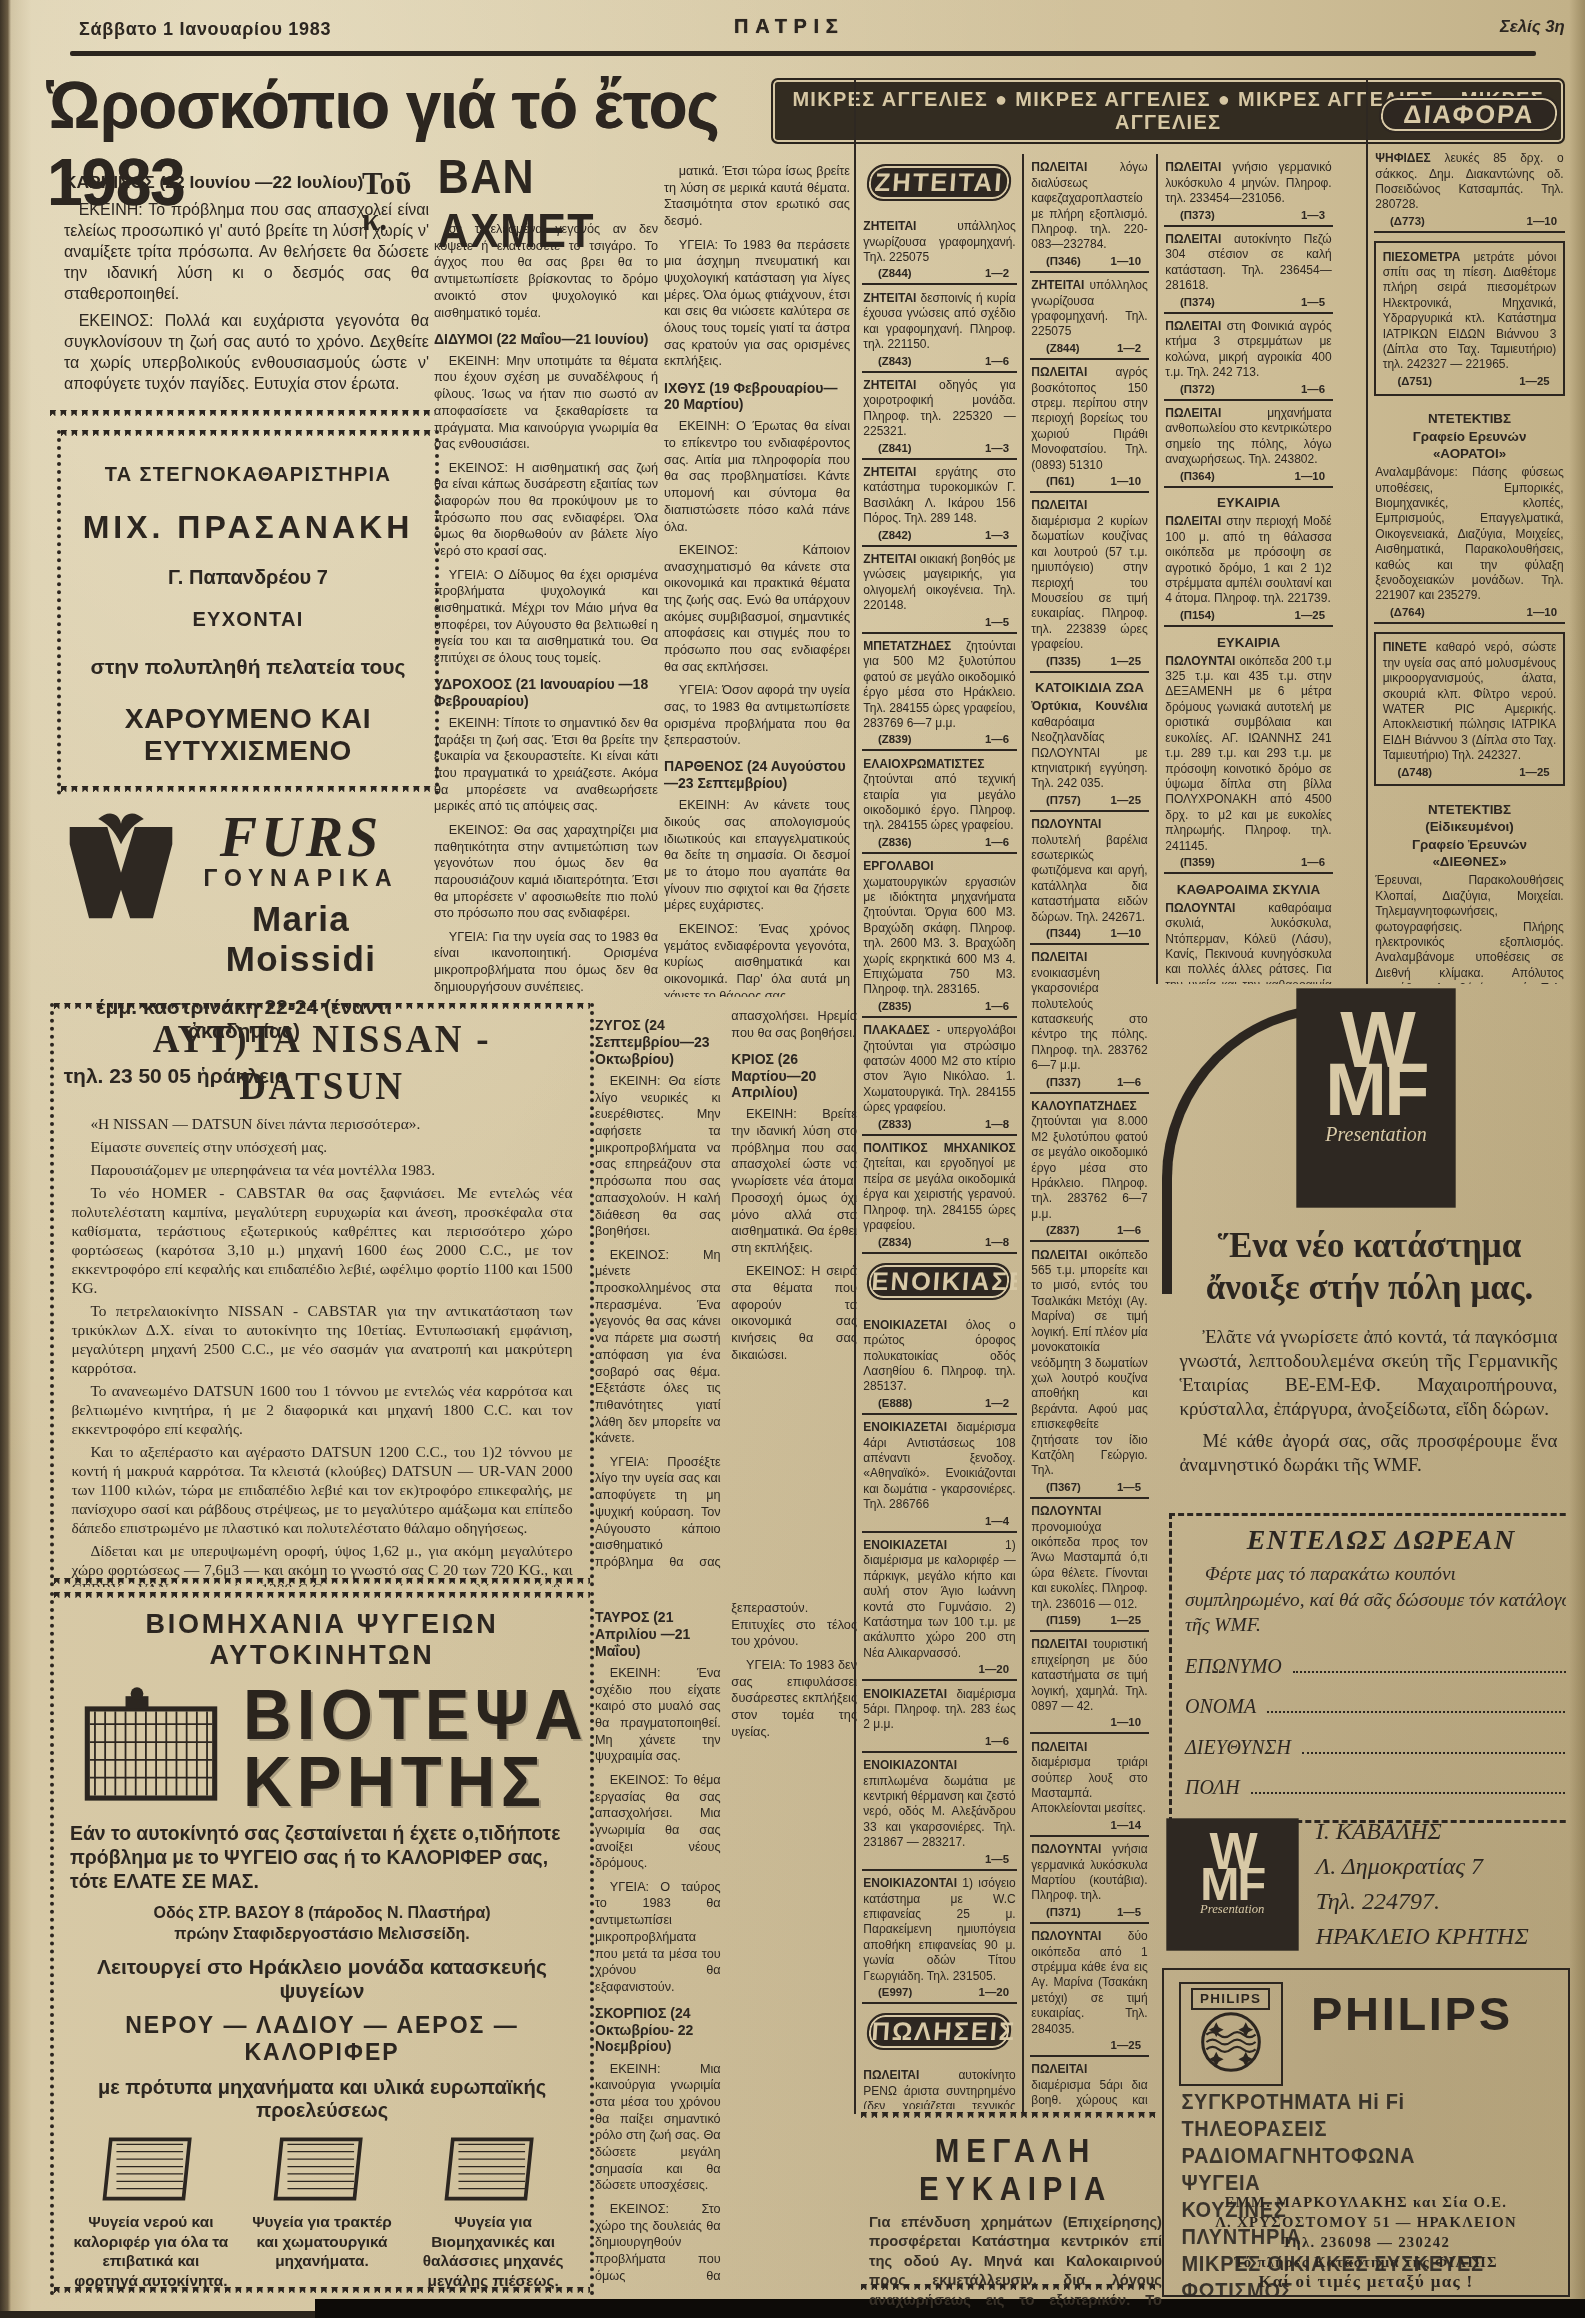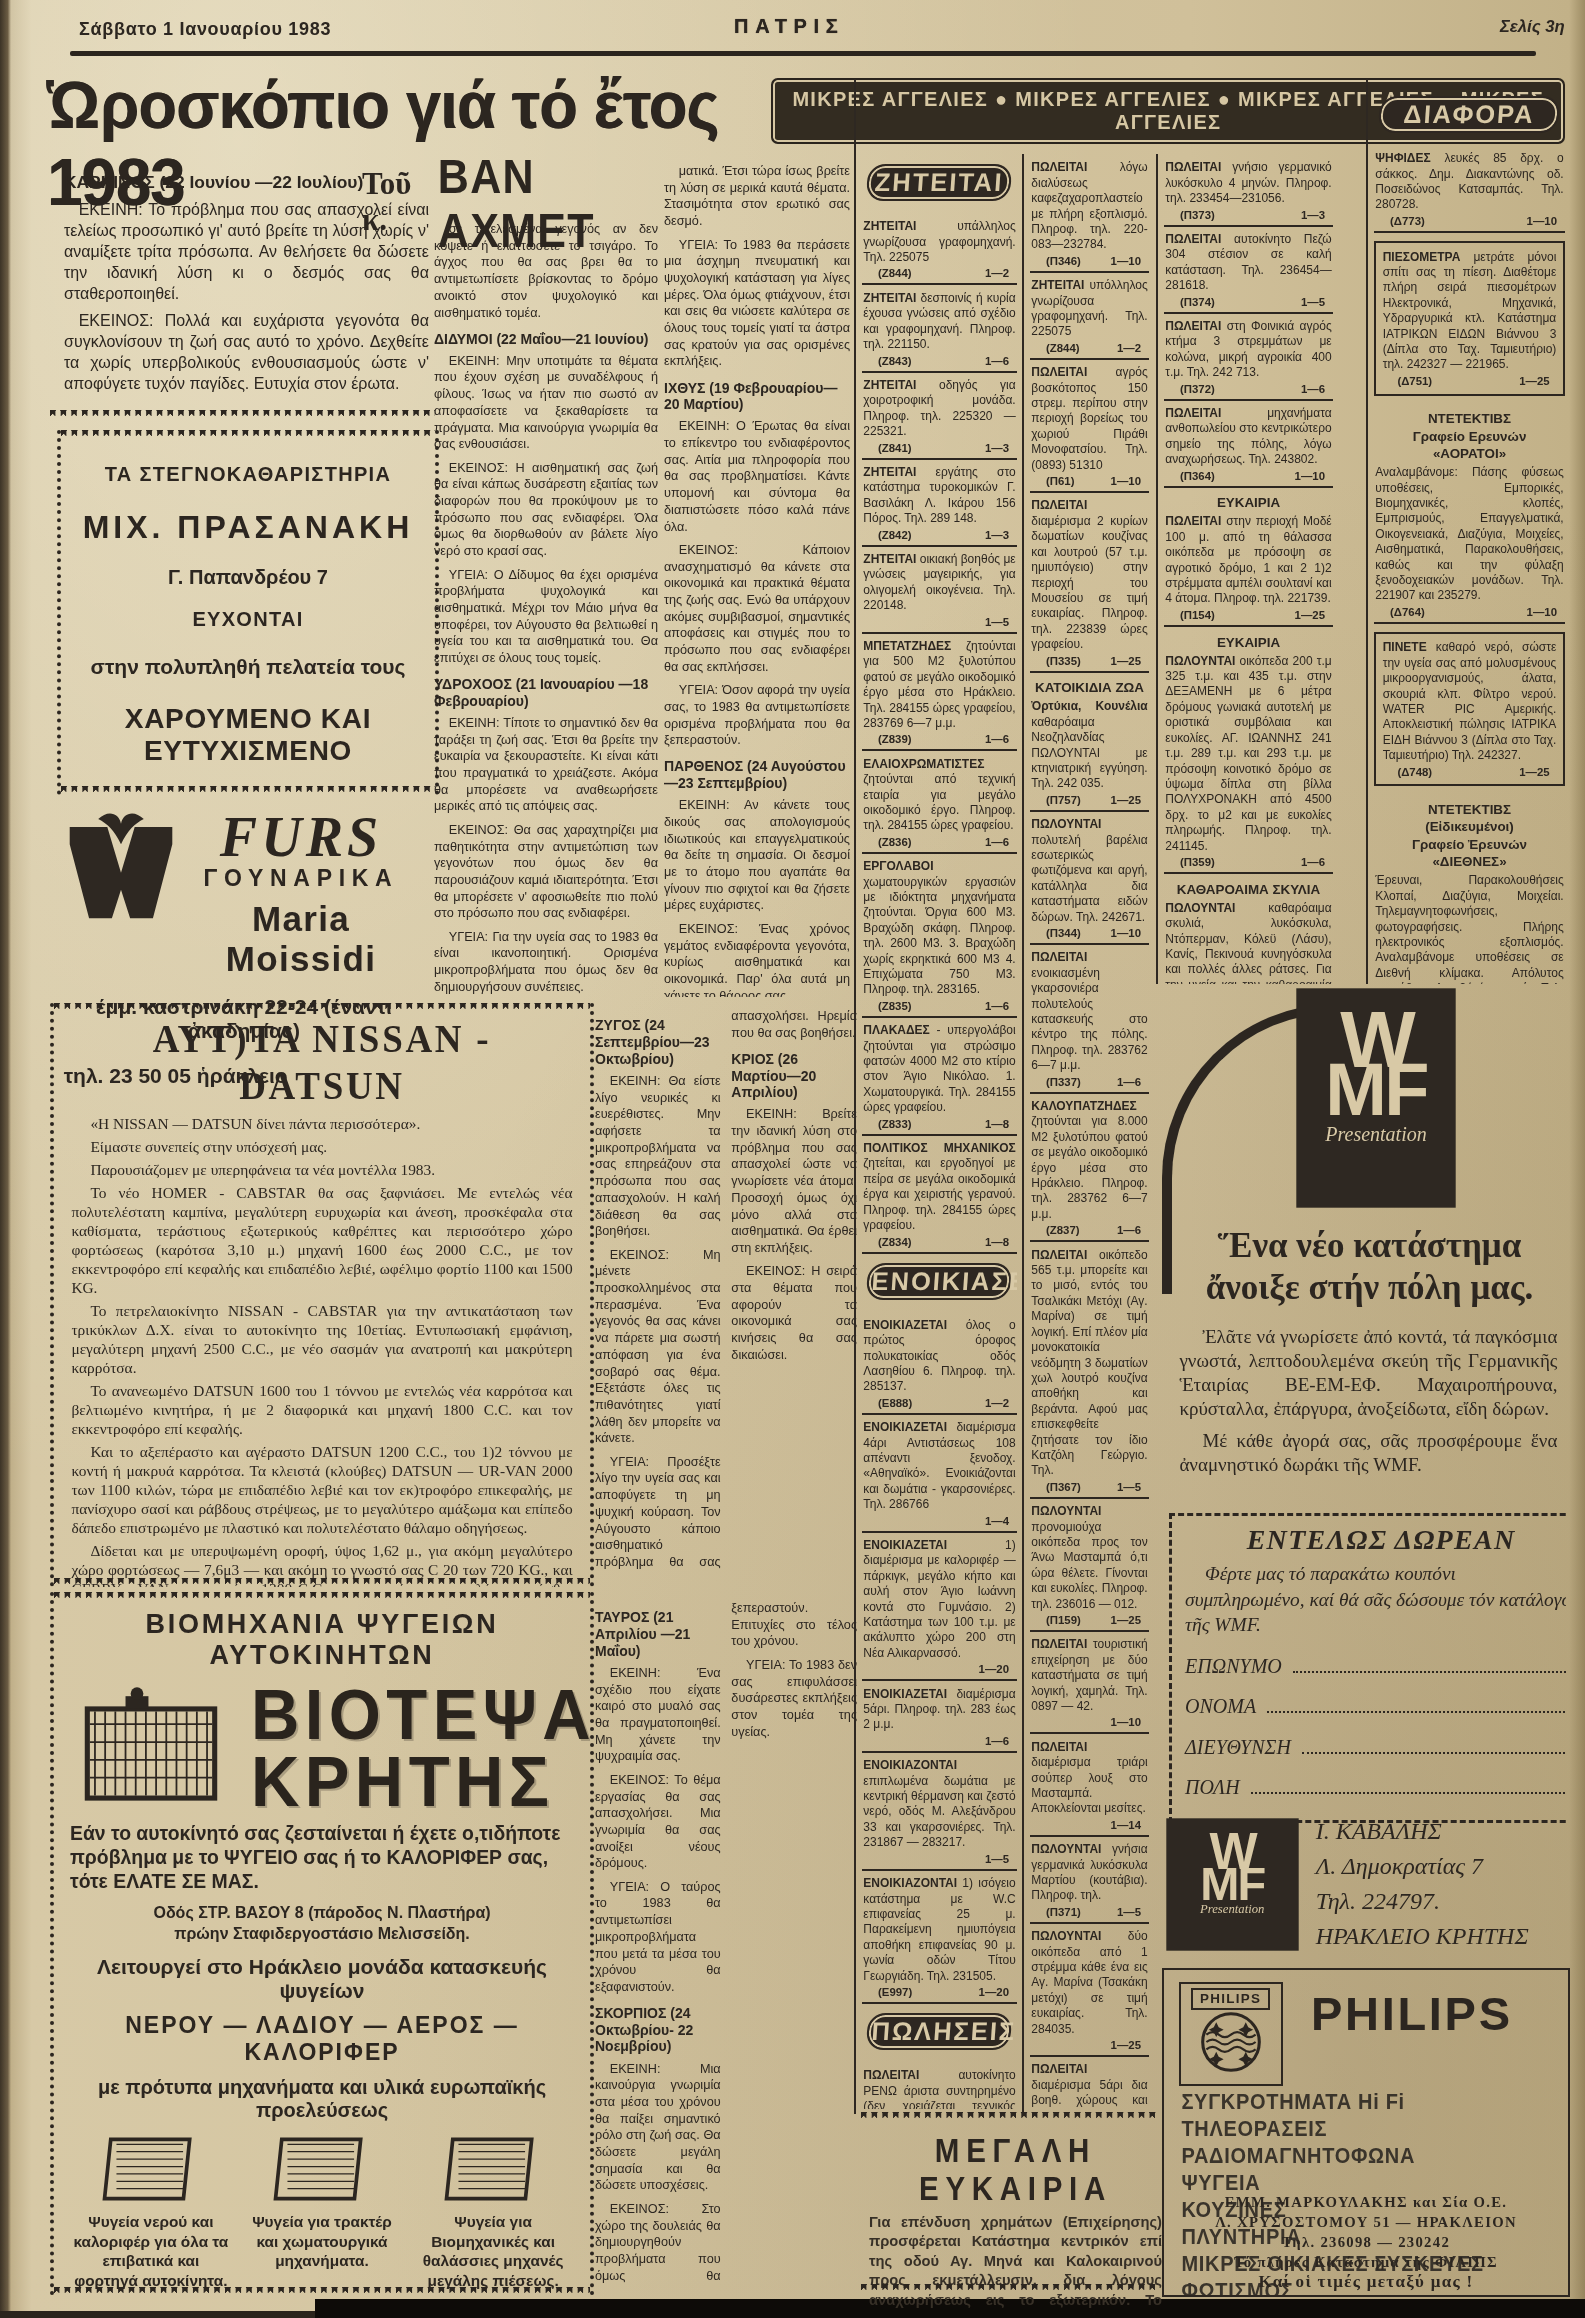--- a/index.html
+++ b/index.html
@@ -83,21 +83,21 @@
   .furs .n{font-size:35px;font-weight:bold;margin-top:6.7px;letter-spacing:1.3px}
 
   
   .nissan{padding:13.4px 17.4px 6.7px 17.4px;font-family:"Liberation Serif","DejaVu Serif",serif}
   .nissan h2{margin:2.7px 0 9.4px 0;text-align:center;font-size:37px;letter-spacing:2.7px;transform:scaleY(1.1)}
   .nissan p{margin:0 0 4px 0;font-size:15.4px;line-height:19px;text-align:justify;text-indent:19px}
 
   
   .vio{padding:17.4px 16px 5.4px 16px;text-align:center}
   .vio .top{font-size:27px;font-weight:bold;letter-spacing:2.7px}
-  .vio .logo-row{display:flex;align-items:center;gap:20px;margin:9.4px 0 5.4px 0}
+  .vio .logo-row{display:flex;align-items:center;gap:12px;margin:9.4px 0 5.4px 0}
   .vio .rad{flex:0 0 161px}
   .vio .big{flex:1;text-align:left}
   .vio .big div{font-size:67px;font-weight:bold;letter-spacing:5.4px;line-height:67px;transform:scaleY(1.05);color:#2a241d;text-shadow:2px 2px 0 rgba(42,36,29,.25)}
   .vio .intro{font-size:19.4px;font-weight:bold;text-align:left;line-height:24px;margin-top:6.7px}
   .vio .addr{font-size:16px;font-weight:bold;margin-top:10.7px}
   .vio .l1{font-size:21px;font-weight:bold;margin-top:12px}
   .vio .l2{font-size:23px;font-weight:bold;letter-spacing:2px;margin-top:9.4px}
   .vio .l3{font-size:20px;font-weight:bold;margin-top:9.4px}
   .vio .imgs{display:flex;justify-content:space-between;gap:9.4px;margin-top:10.7px}
   .vio .imgs .cell{flex:1;text-align:center}

